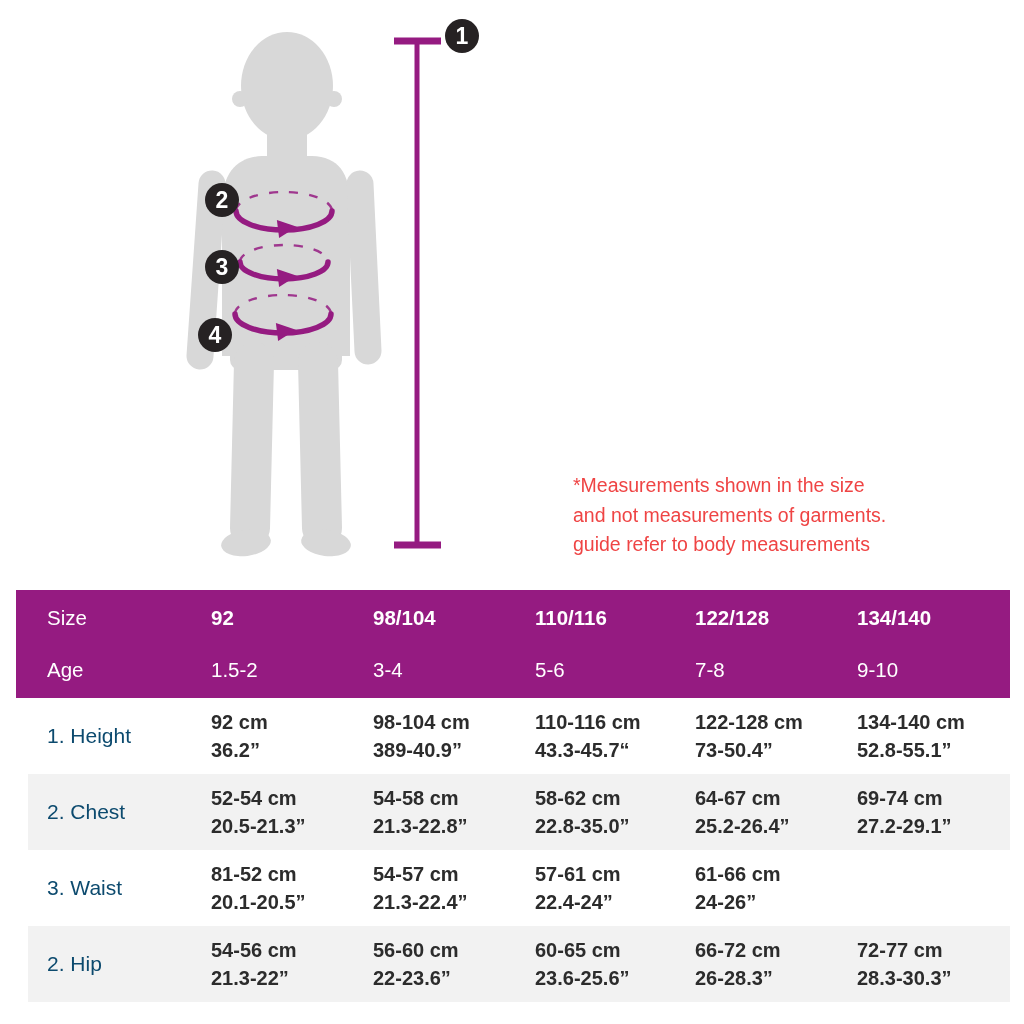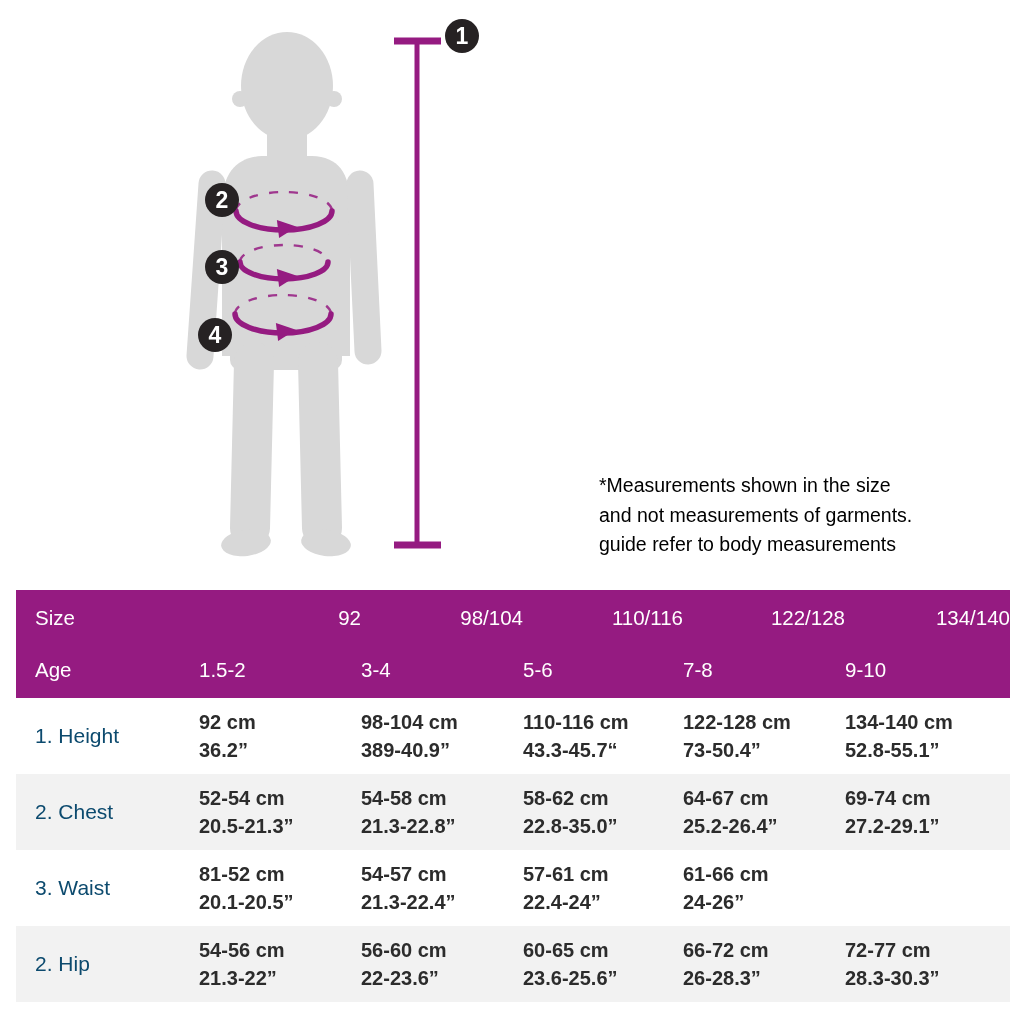--- a/index.html
+++ b/index.html
@@ -13,30 +13,30 @@
   .silhouette *{fill:var(--silhouette-gray);stroke:none;}
   .silhouette .limb{fill:none;stroke:var(--silhouette-gray);stroke-linecap:round;}
   .measure-line{stroke:var(--brand-purple);}
   .girth-dashed{fill:none;stroke:var(--brand-purple);stroke-width:2.4;stroke-dasharray:9 11;opacity:.85;}
   .girth-solid{fill:none;stroke:var(--brand-purple);stroke-width:5.5;stroke-linecap:round;}
   .girth-arrow{fill:var(--brand-purple);}
   .marker-circle{fill:var(--marker-dark);}
   .marker-num{fill:#ffffff;font-size:23px;font-weight:bold;text-anchor:middle;}
   .disclaimer{
     position:absolute;left:573px;top:471px;width:400px;
-    font-size:19.5px;line-height:29.5px;color:#000000;margin-left:26px;
+    font-size:19.5px;line-height:29.5px;color:#ef4444;
   }
   .disclaimer span{display:block;}
   
   .size-table{position:absolute;left:16px;top:590px;width:994px;}
-  .grid-row{display:grid;grid-template-columns:183px 162px 162px 160px 162px auto;align-items:center;}
+  .grid-row{display:grid;grid-template-columns:183px 162px 162px 160px 162px auto;align-items:center;margin-left:12px;}
   .thead{background:var(--brand-purple);color:var(--header-text);padding:2px 0;}
   .hrow{height:52px;}
   .hrow .cell{font-size:20.5px;}
-  .hrow .bold{font-weight:normal;text-align:right;}
+  .hrow .bold{font-weight:bold;}
   .label-cell{padding-left:19px;font-size:20.5px;}
   .trow{height:76px;color:var(--text-dark);}
   .trow:nth-child(odd){background:var(--row-alt);}
   .trow .label-cell{font-size:21px;color:#0c4a6e;}
   .val-cell span{display:block;font-weight:bold;font-size:20px;line-height:28.5px;}
 </style>
 </head>
 <body>
 
 <svg class="figure-canvas" viewBox="0 0 1024 580">

